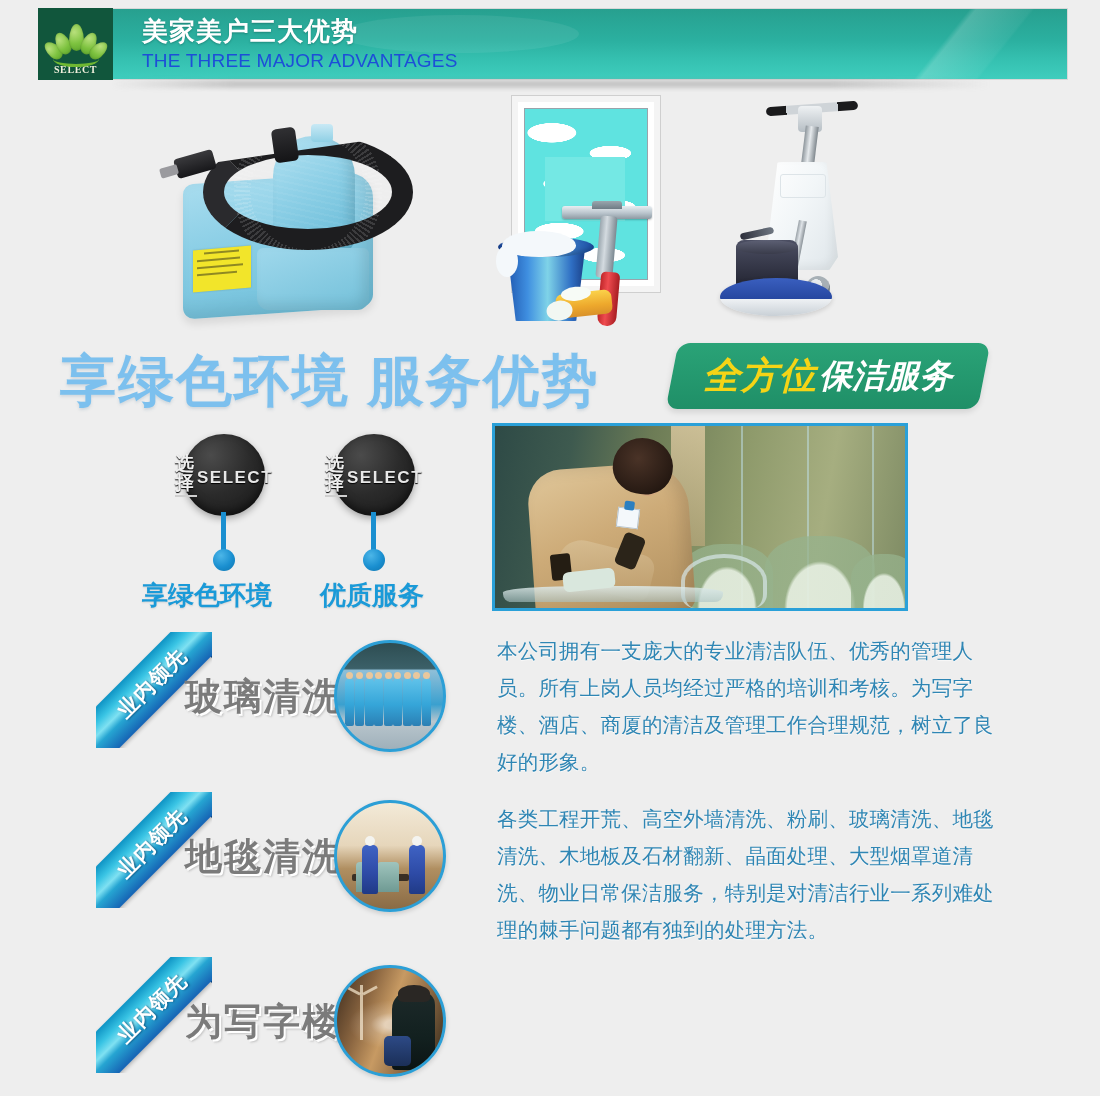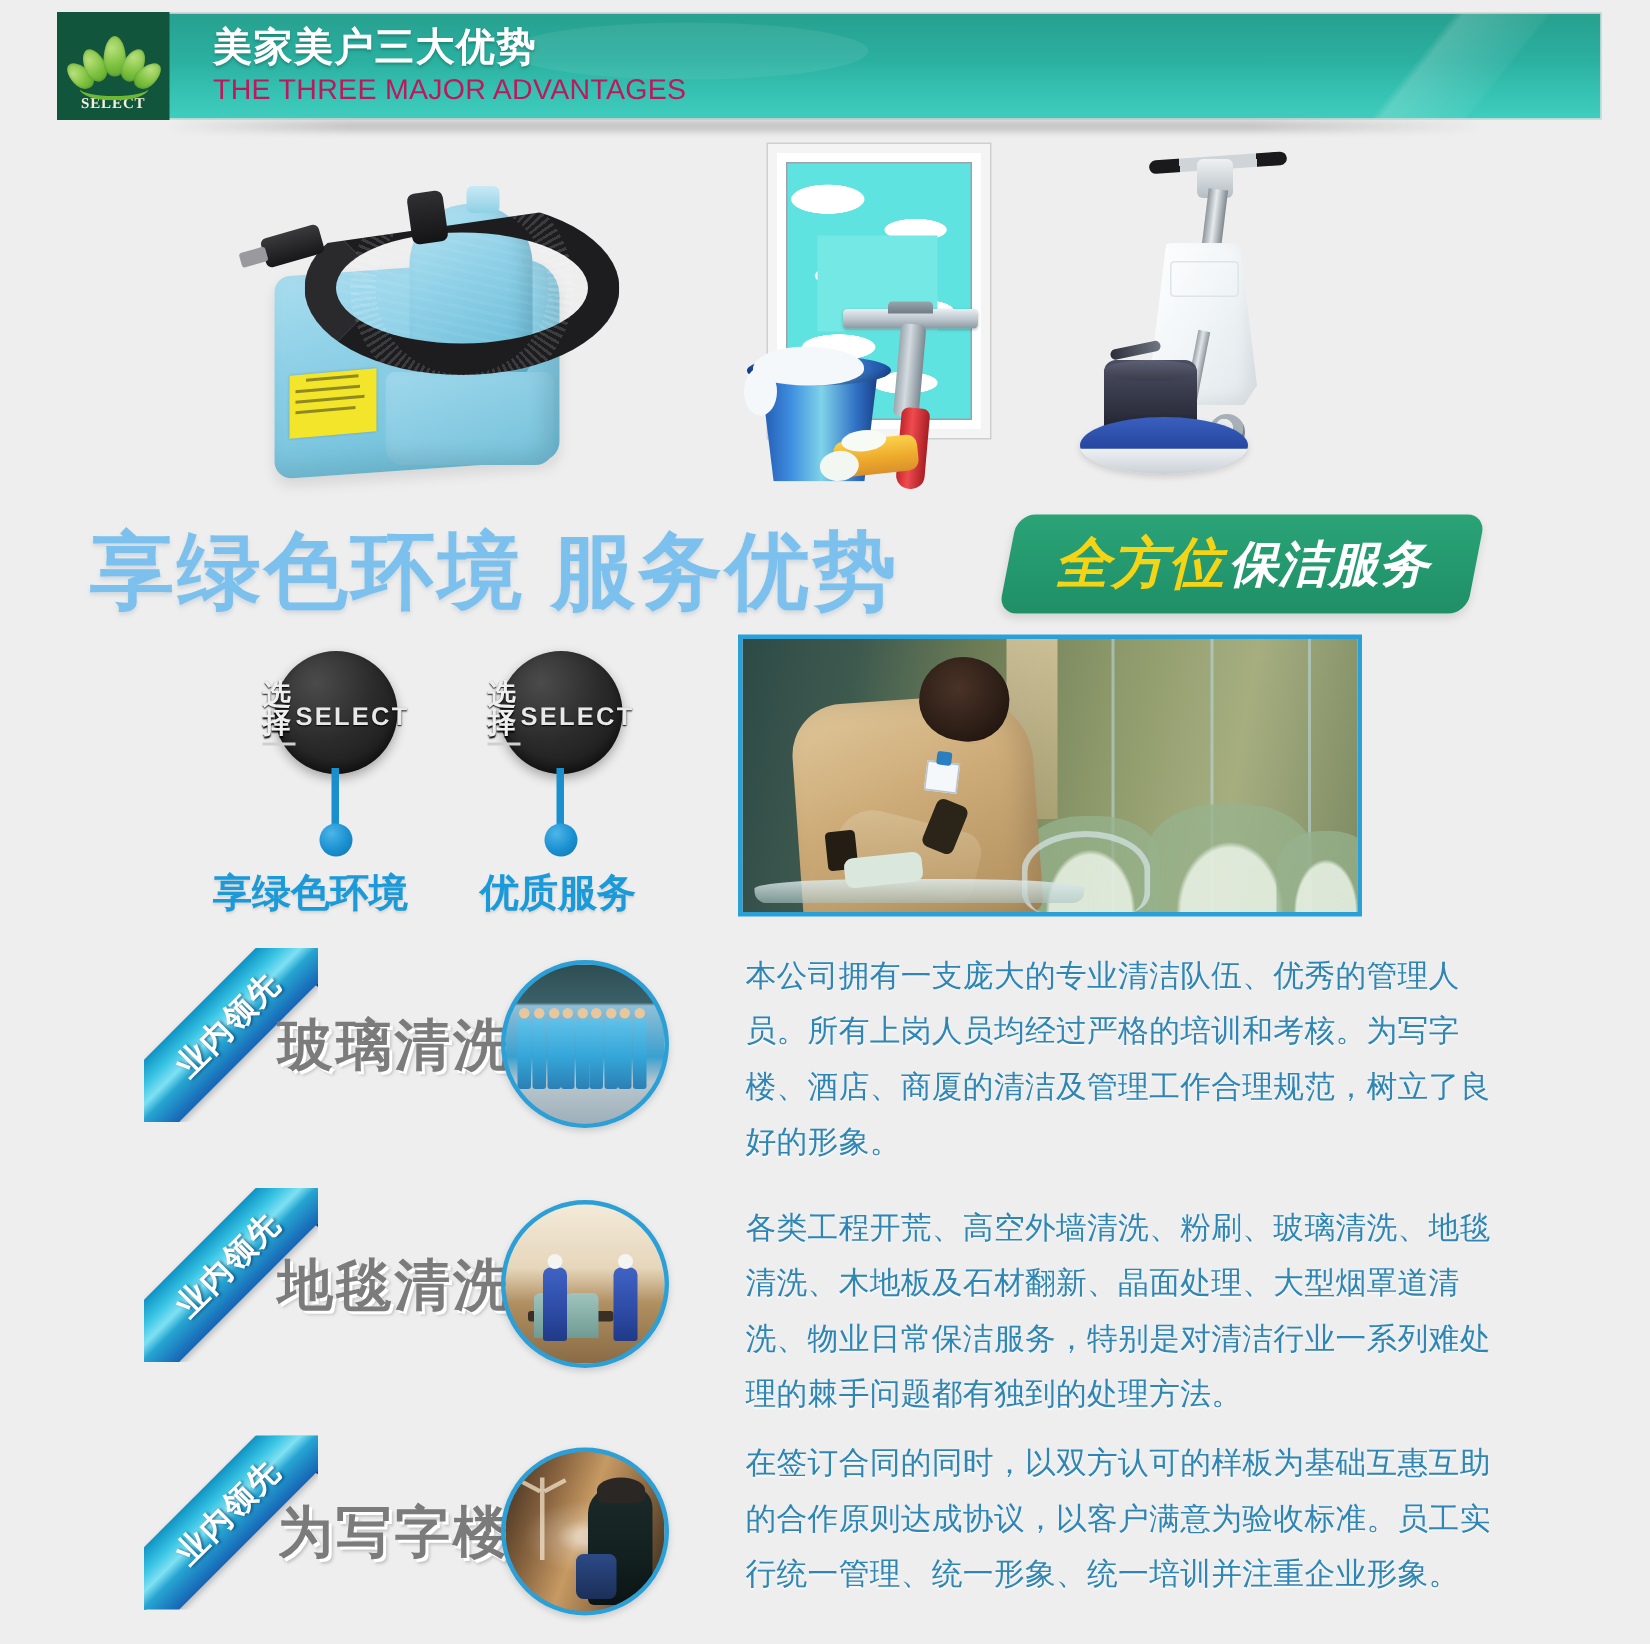--- a/index.html
+++ b/index.html
@@ -78,21 +78,21 @@
     color: #f2f0dd; letter-spacing: .6px;
     margin-top: 1px;
   }
   .header-titles { position: absolute; left: 104px; top: 9px; }
   .header-cn {
     font-size: 26px; font-weight: bold; color: #ffffff;
     letter-spacing: 1px; line-height: 1.15;
     text-shadow: 0 1px 2px rgba(0,60,55,.35);
   }
   .header-en {
-    font-size: 19px; color: #be185d; letter-spacing: .2px;
+    font-size: 19px; color: #1d4ed8; letter-spacing: .2px;
     line-height: 1.2; margin-top: 3px;
   }
   .header-shadow {
     position: absolute;
     left: 110px; top: 80px;
     width: 880px; height: 8px;
     background: linear-gradient(90deg, rgba(170,170,170,0) 0%, rgba(150,150,150,.45) 14%, rgba(150,150,150,.45) 82%, rgba(170,170,170,0) 100%);
     filter: blur(2px);
   }
 
@@ -852,16 +852,15 @@
       </div>
     </div>
     <div class="adv-title">为写字楼</div>
     <div class="adv-photo ph3">
       <span class="rack"></span>
       <span class="mist"></span>
       <span class="person"></span>
       <span class="cap"></span>
       <span class="device"></span>
     </div>
-    <div class="adv-text">在签订合同的同时，以双方认可的样板为基础互惠互助的合作原则达成协议，以客户满意为验收标准。员工实行统一管理、统一形象、统一培训并注重企业形象。</div>
   </div>
 
 </div>
 
 </body></html>

